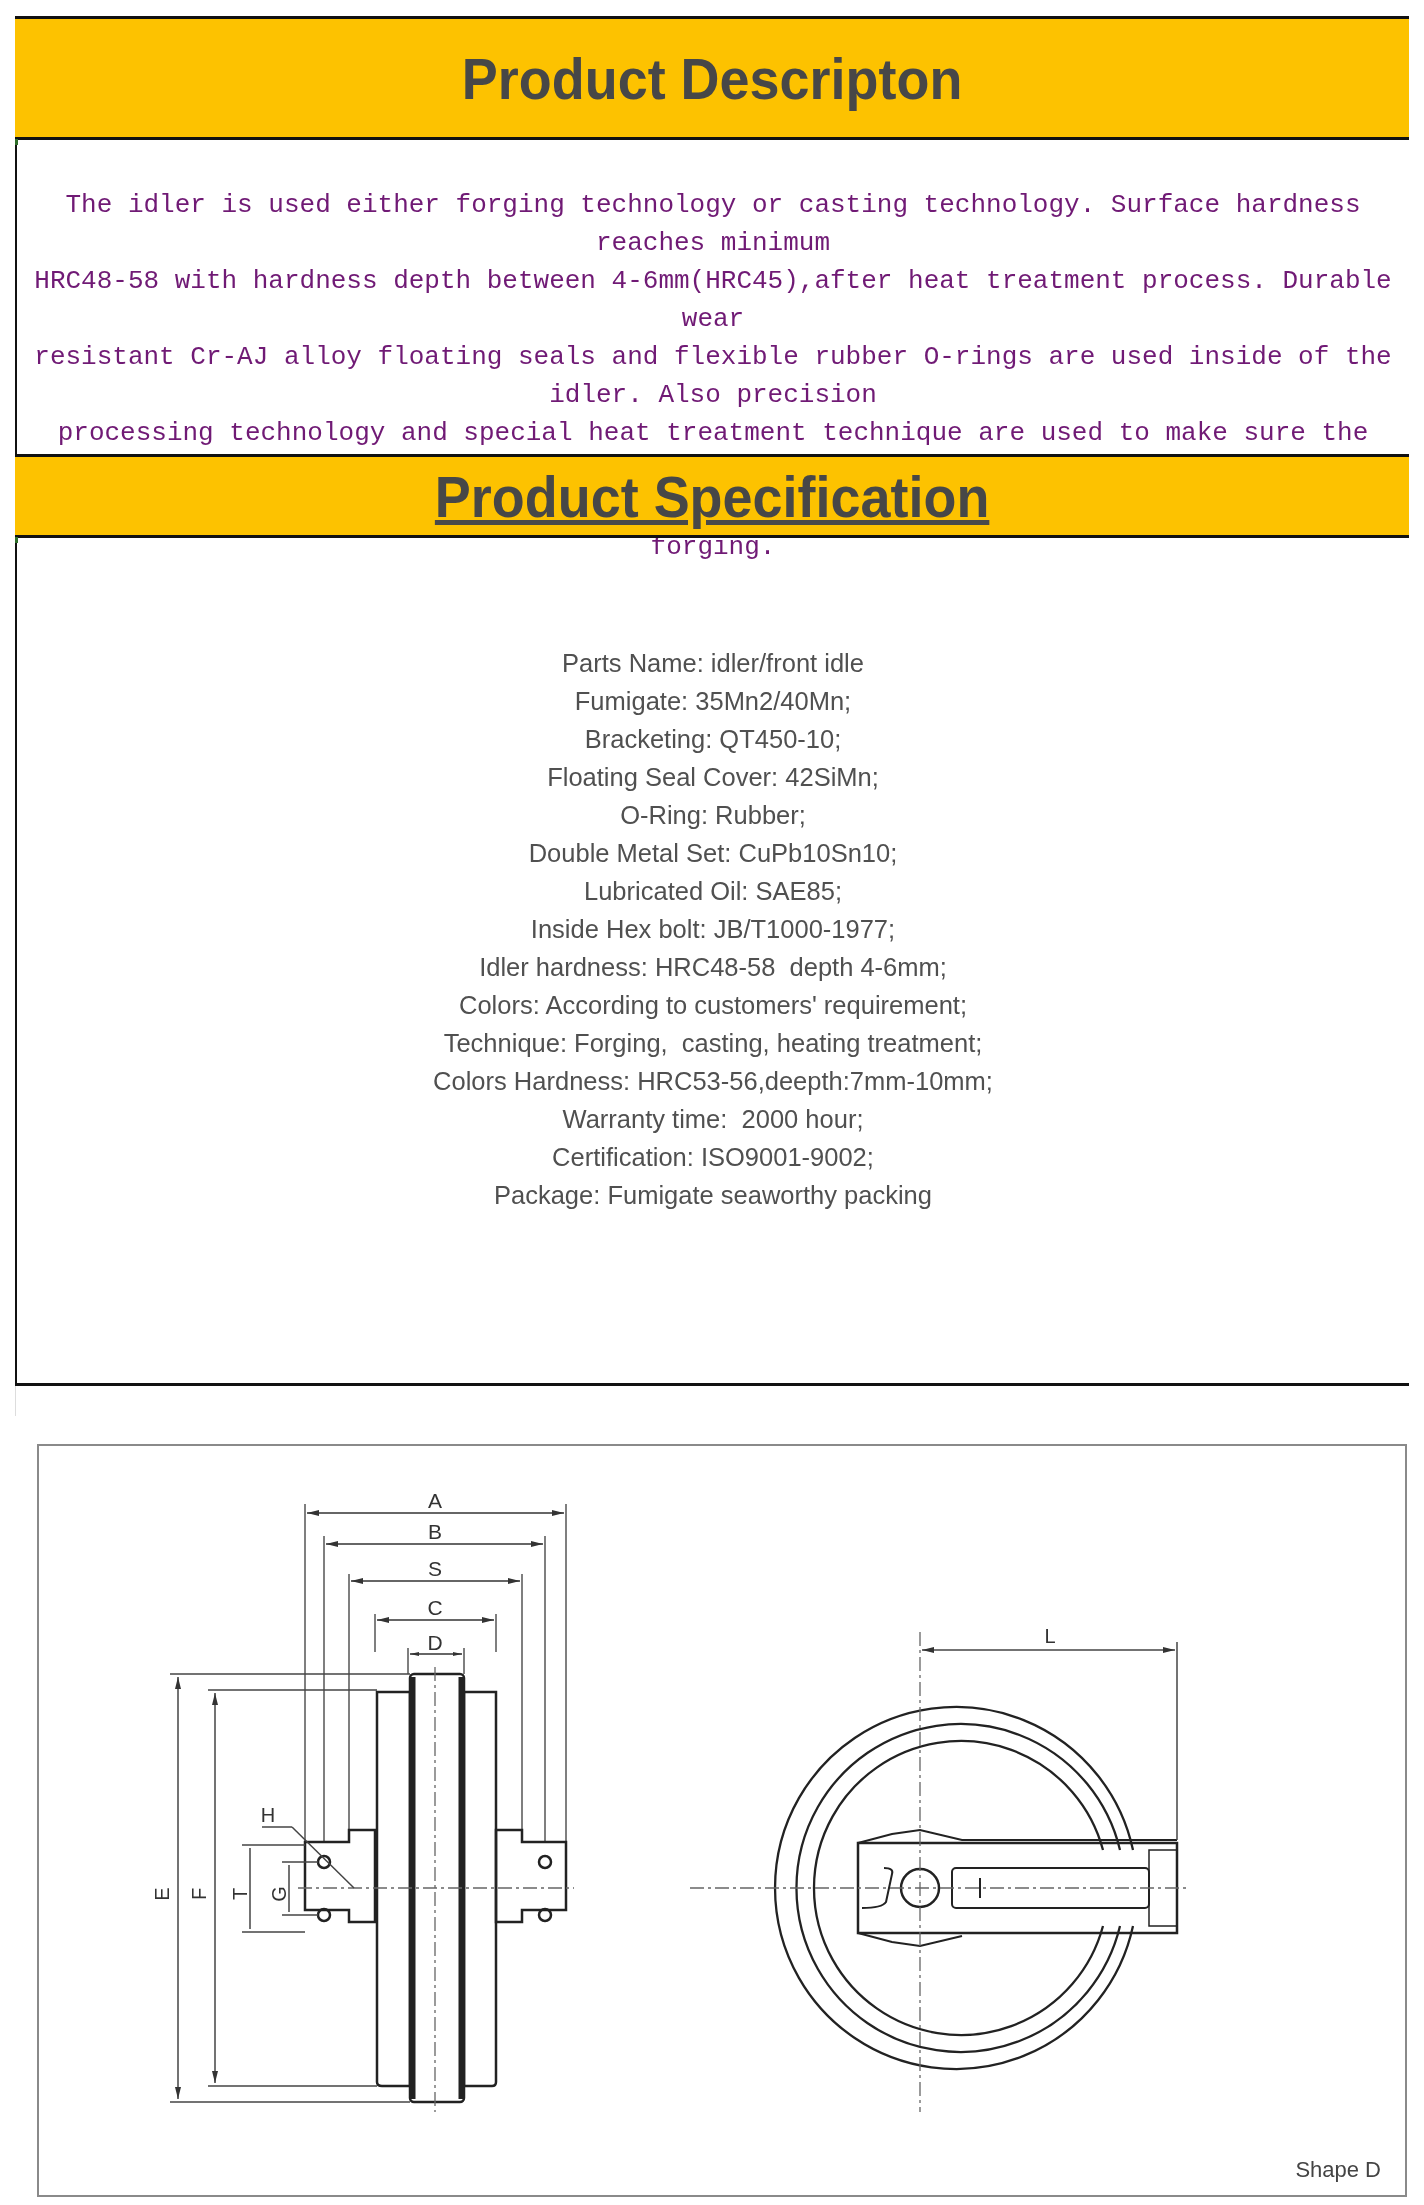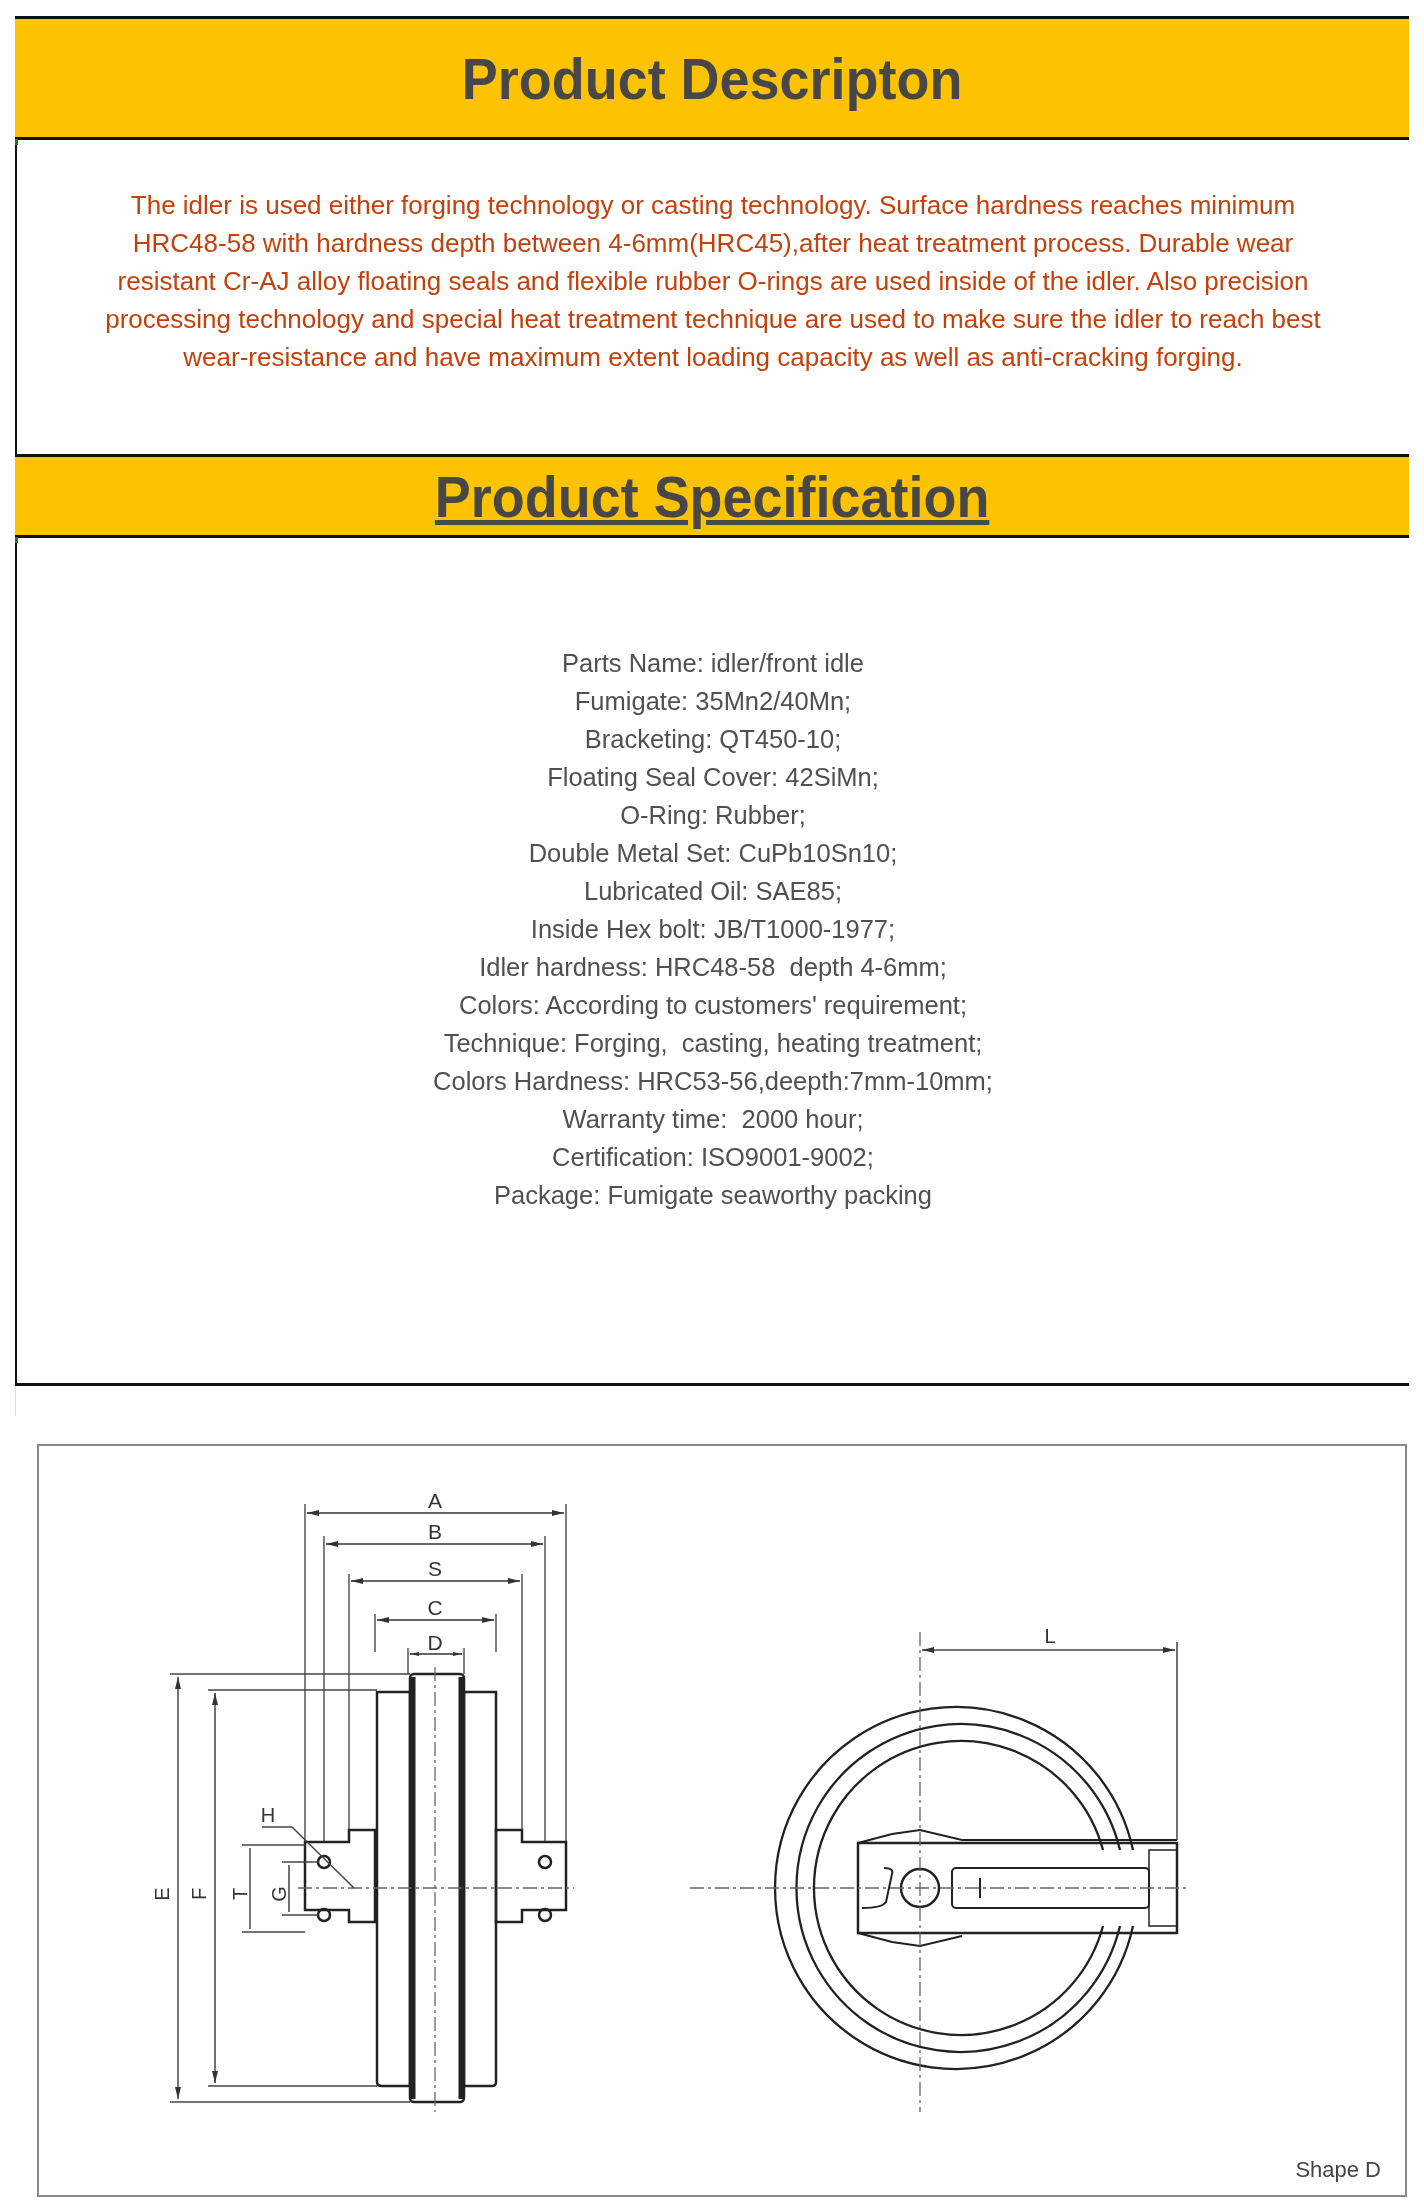--- a/index.html
+++ b/index.html
@@ -6,21 +6,21 @@
   body { width: 1424px; height: 2205px; position: relative; overflow: hidden;
          font-family: "Liberation Sans", sans-serif; color: #4a4a4a; }
   .frame { position: absolute; left: 15px; width: 1394px; border-left: 2px solid #111; }
   .band { position: absolute; left: 15px; width: 1394px; background: #fdc200;
           border-top: 3px solid #111; border-bottom: 3px solid #111; box-sizing: border-box;
           display: flex; align-items: center; justify-content: center; }
   .band h1 { margin: 0; font-family: "Liberation Sans", sans-serif; font-weight: bold;
              font-size: 58px; color: #474747; letter-spacing: 0px; transform: scaleX(0.93); }
   .band .tick { position: absolute; left: 0; bottom: -8px; width: 3px; height: 6px; background: #2f6f2a; }
   #desc-body { position: absolute; left: 17px; top: 186px; width: 1392px; text-align: center;
-               font-size: 26px; line-height: 38px; color: #c2410c; }
+               font-size: 26px; line-height: 38px; color: #701a75; font-family: Liberation Mono, monospace; }
   #spec-body { position: absolute; left: 17px; top: 644px; width: 1392px; text-align: center;
                font-size: 25.5px; line-height: 38px; color: #505050; }
   .spec-line { display: block; white-space: pre; }
   .bottom-rule { position: absolute; left: 15px; top: 1383px; width: 1394px; height: 3px; background: #111; }
   .faint-left { position: absolute; left: 15px; top: 1386px; width: 1px; height: 30px; background: #ddd; }
   #drawing-box { position: absolute; left: 37px; top: 1444px; width: 1370px; height: 753px;
                  border: 2px solid #8a8a8a; box-sizing: border-box; background: #fff; }
   #drawing-box svg { position: absolute; left: 0; top: 0; }
   #shape-label { position: absolute; right: 24px; bottom: 12px; font-size: 22px; color: #444; }
 </style>

